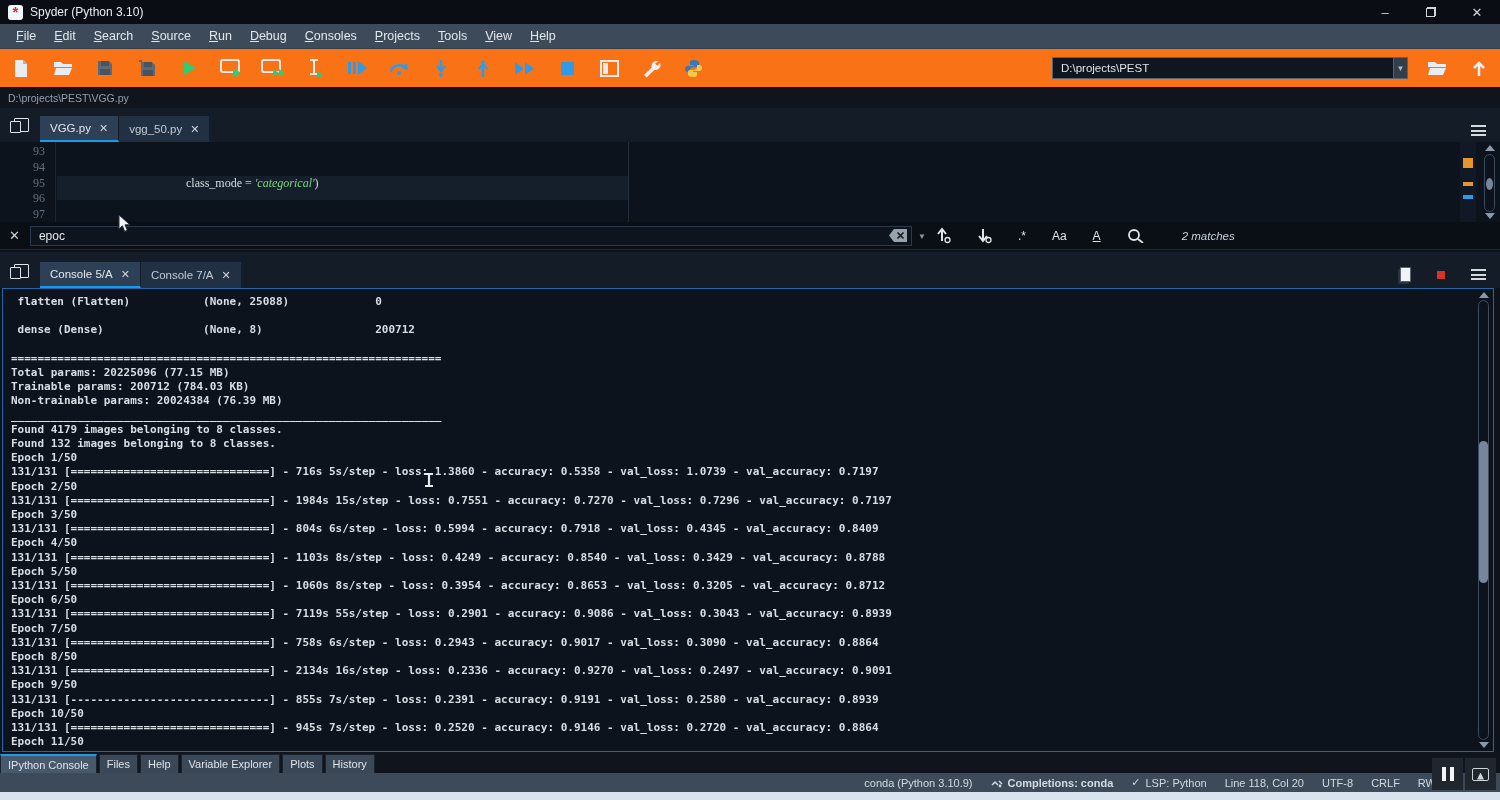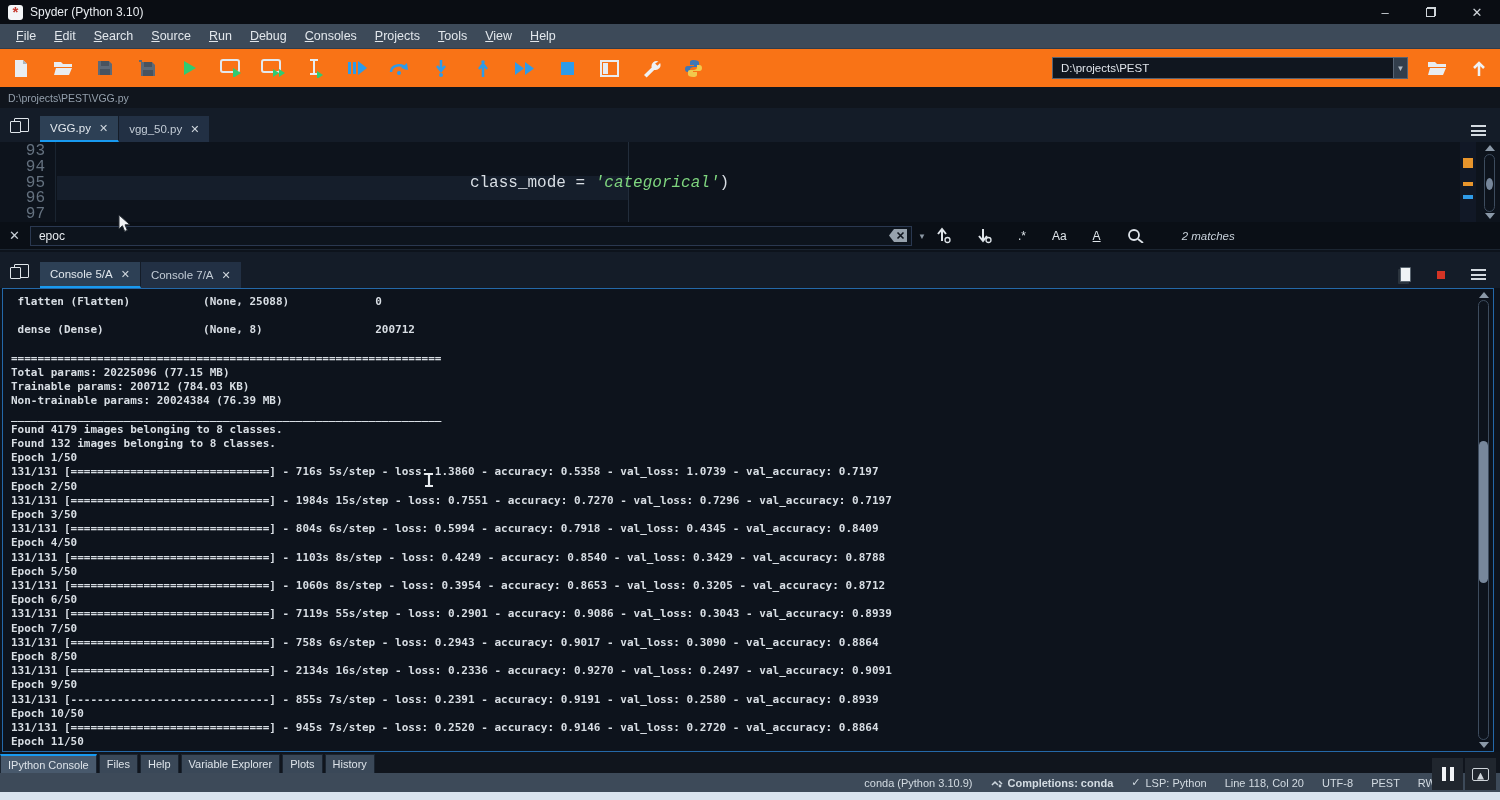--- a/index.html
+++ b/index.html
@@ -39,21 +39,21 @@
   .tab { height:26px; display:flex; align-items:center; gap:8px; padding:0 10px; font-size:11.5px; color:#c3ccd6; background:#223044; border-right:1px solid #141c28; }
   .tab.active { background:#2d4055; color:#e2e8ee; border-bottom:2px solid #189af0; }
   .tab .x { color:#cfd6dd; font-size:11px; }
   .pane-icons { margin-left:auto; display:flex; align-items:center; gap:26px; padding-right:14px; padding-bottom:6px; }
   .hamburger { width:15px; height:11px; border-top:2px solid #d4dae0; border-bottom:2px solid #d4dae0; position:relative; }
   .hamburger::before { content:""; position:absolute; top:2.5px; left:0; width:15px; height:2px; background:#d4dae0; }
   .clipboard { width:11px; height:15px; background:#f0f3f5; border:1px solid #5a6570; border-radius:1px; box-shadow:-2px 2px 0 #2a333d; }
   .red-dot { width:8px; height:8px; background:#d43425; }
 
   
-  .editor-body { position:absolute; top:142px; left:0; width:1500px; height:80px; background:#0d131c; font-family:Liberation Mono, monospace; font-size:16px; }
+  .editor-body { position:absolute; top:142px; left:0; width:1500px; height:80px; background:#0d131c; font-family:Liberation Serif, serif; font-size:12px; }
   .gutter { position:absolute; top:0; left:0; width:56px; height:80px; background:#0d131c; border-right:1px solid #1a2430; color:#64717f; text-align:right; padding:2px 10px 0 0; line-height:15.8px; }
   .codearea { position:absolute; top:0; left:57px; right:38px; height:80px; color:#d8dee4; line-height:15.8px; padding-top:2px; white-space:pre; overflow:hidden; }
   .code-line { height:24px; }
   .line93 { background:#151e2b; width:571px; }
   .str { color:#7fd67f; font-style:italic; }
   .edge-line { position:absolute; top:0; left:628px; width:1px; height:80px; background:#222d3b; }
   .flagcol { position:absolute; top:0; right:24px; width:16px; height:80px; background:#111826; }
   .flag { position:absolute; left:3px; }
   .scrollbar-v { position:absolute; top:0; right:2px; width:16px; background:transparent; }
   .sb-arrow { position:absolute; left:3px; width:0; height:0; border-left:5px solid transparent; border-right:5px solid transparent; }
@@ -405,21 +405,21 @@
           <circle cx="9" cy="9" r="1.4" fill="#cdd6de"></circle>
         </svg>
       <span>Completions: conda</span>
     </span>
     <span style="display:flex; align-items:center; gap:5px;">
       <span>✓</span>
       <span>LSP: Python</span>
     </span>
     <span>Line 118, Col 20</span>
     <span>UTF-8</span>
-    <span>PEST</span>
+    <span>CRLF</span>
     <span>RW</span>
   </div>
 
   <div class="bottom-strip"></div>
 
   <div class="float-btn" style="top:758px; left:1432px;">
     <div class="pause-bars">
         <span></span>
         <span></span>
       </div>

